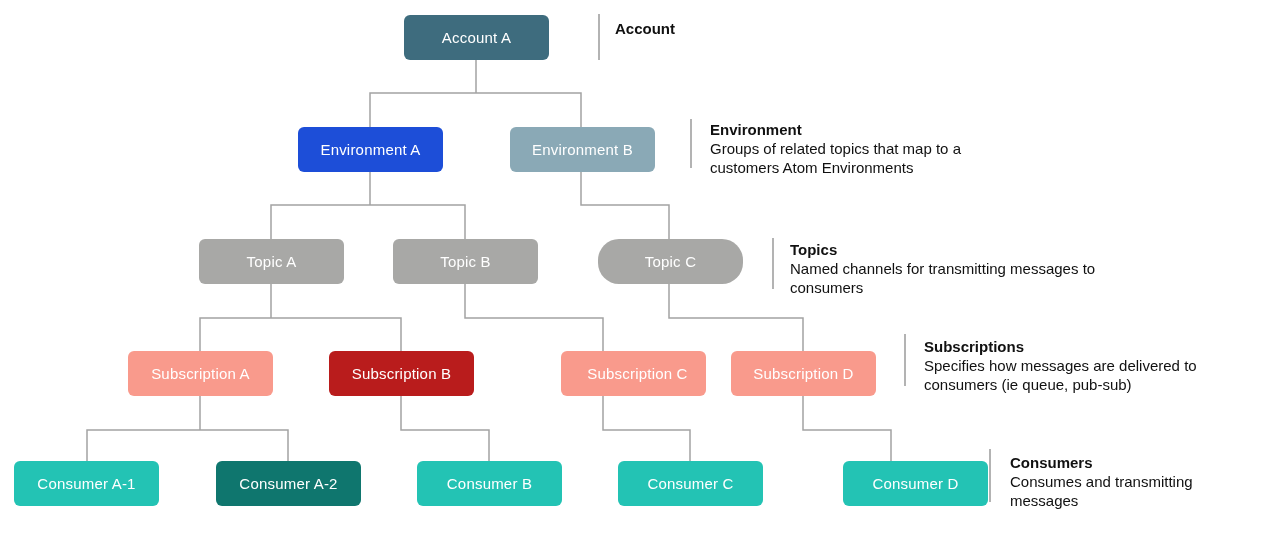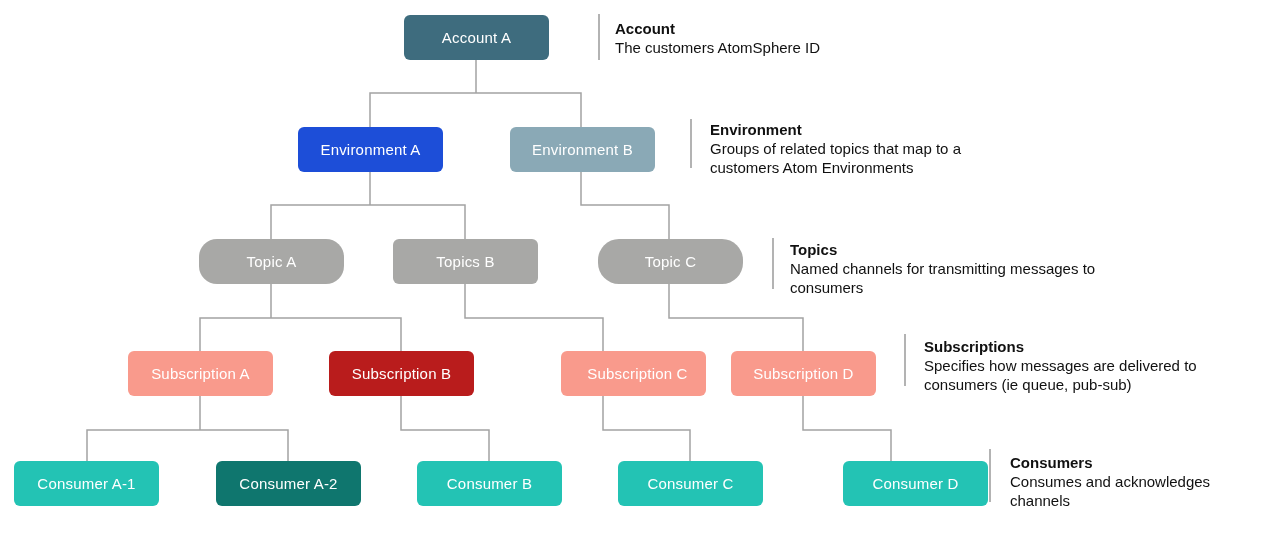--- a/index.html
+++ b/index.html
@@ -101,39 +101,38 @@
              M401 395 V430 H489 V461
              M603 395 V430 H690 V461
              M803 395 V430 H891 V461"></path>
   </svg>
 
   <div class="node" id="node-account-a" style="background: rgb(62, 108, 126);">Account A</div>
 
   <div class="node" id="node-environment-a" style="background: #1d4ed8;">Environment A</div>
   <div class="node" id="node-environment-b" style="background: rgb(138, 169, 182);">Environment B</div>
 
-  <div class="node" id="node-topic-a" style="background: rgb(168, 168, 166); border-radius: 18px;">Topic A</div>
-  <div class="node" id="node-topic-b" style="background: rgb(168, 168, 166);">Topics B</div>
+  <div class="node" id="node-topic-a" style="background: rgb(168, 168, 166);">Topic A</div>
+  <div class="node" id="node-topic-b" style="background: rgb(168, 168, 166);">Topic B</div>
   <div class="node" id="node-topic-c" style="background: rgb(168, 168, 166); border-radius: 21px;">Topic C</div>
 
   <div class="node" id="node-subscription-a" style="background: rgb(249, 154, 140);">Subscription A</div>
   <div class="node" id="node-subscription-b" style="background: #b91c1c;">Subscription B</div>
   <div class="node" id="node-subscription-c" style="background: rgb(249, 154, 140);">Subscription C</div>
   <div class="node" id="node-subscription-d" style="background: rgb(249, 154, 140);">Subscription D</div>
 
   <div class="node" id="node-consumer-a1" style="background: rgb(35, 195, 180);">Consumer A-1</div>
   <div class="node" id="node-consumer-a2" style="background: #0f766e;">Consumer A-2</div>
   <div class="node" id="node-consumer-b" style="background: rgb(35, 195, 180);">Consumer B</div>
   <div class="node" id="node-consumer-c" style="background: rgb(35, 195, 180);">Consumer C</div>
   <div class="node" id="node-consumer-d" style="background: rgb(35, 195, 180); margin-left: 24px;">Consumer D</div>
 
   <div class="divider" id="div-account"></div>
   <div class="annotation" id="ann-account">
     <div class="title">Account</div>
-    <div class="desc">The customers AtomSphere ID</div>
   </div>
 
   <div class="divider" id="div-environments"></div>
   <div class="annotation" id="ann-environments">
     <div class="title">Environment</div>
     <div class="desc">Groups of related topics that map to a customers Atom Environments</div>
   </div>
 
   <div class="divider" id="div-topics"></div>
   <div class="annotation" id="ann-topics">
@@ -143,16 +142,16 @@
 
   <div class="divider" id="div-subscriptions"></div>
   <div class="annotation" id="ann-subscriptions">
     <div class="title">Subscriptions</div>
     <div class="desc">Specifies how messages are delivered to consumers (ie queue, pub-sub)</div>
   </div>
 
   <div class="divider" id="div-consumers"></div>
   <div class="annotation" id="ann-consumers">
     <div class="title">Consumers</div>
-    <div class="desc">Consumes and acknowledges channels</div>
+    <div class="desc">Consumes and transmitting messages</div>
   </div>
 
 </div>
 
 </body></html>

